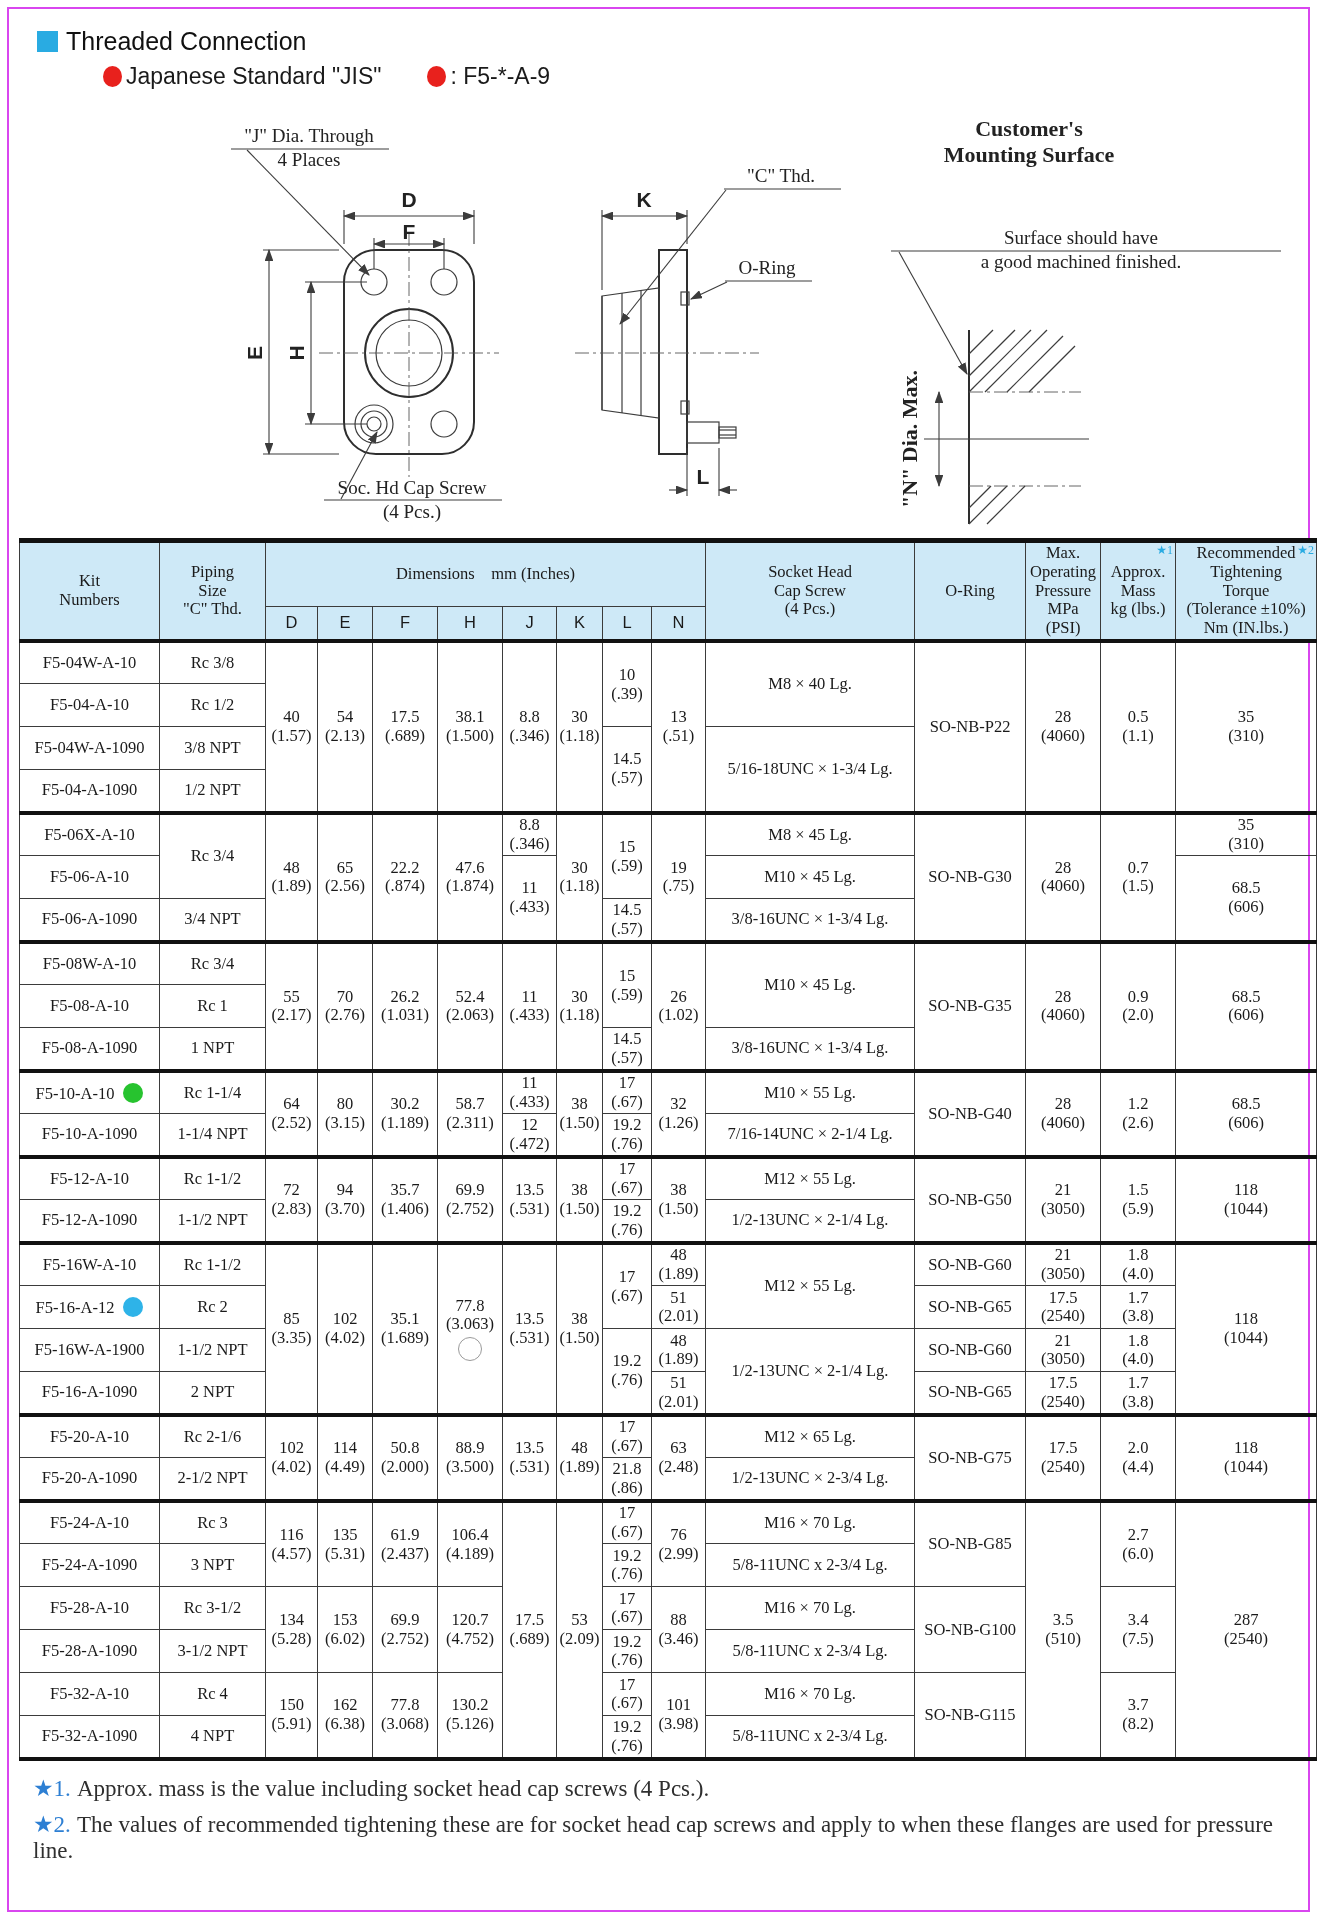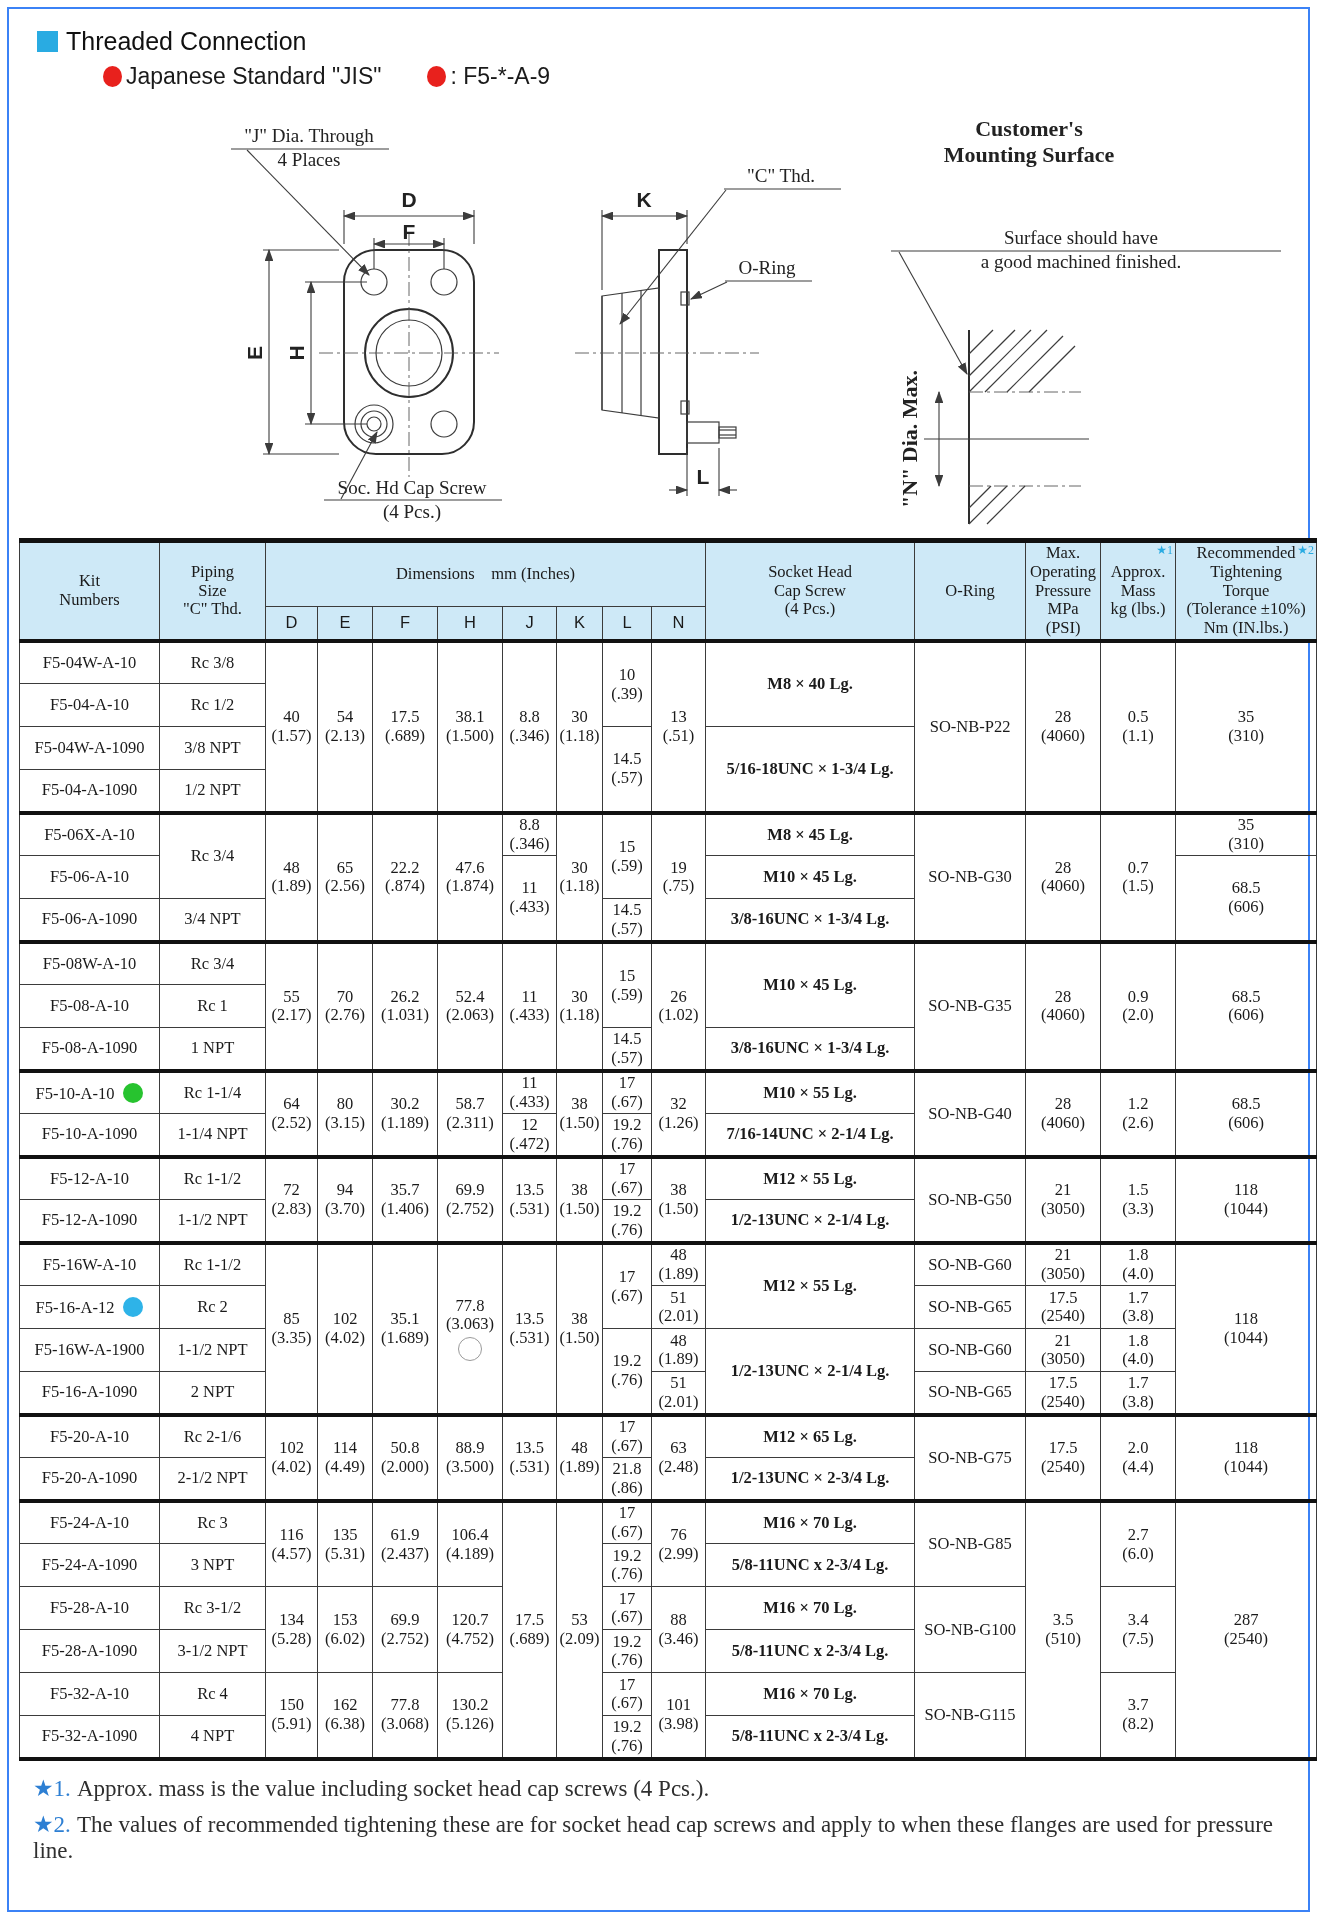--- a/index.html
+++ b/index.html
@@ -8,21 +8,21 @@
     --red:#e8211d;
     --green:#27c32f;
     --cyan:#2eb3e8;
     --star_blue:#2d7fd3;
     --ink:#1a1a1a;
     --line:#2a2a2a;
   }
   *{box-sizing:border-box;}
   html,body{margin:0;padding:0;background:#fff;}
   body{width:1317px;font-family:"Liberation Serif",serif;color:var(--ink);}
-  .page{width:1303px;min-height:1905px;margin:7px;border:2px solid #3b82f6;padding:12px 10px 10px 10px;position:relative;}
+  .page{width:1303px;min-height:1905px;margin:7px;border:2px solid #d946ef;padding:12px 10px 10px 10px;position:relative;}
 
   
   .head-block{padding:6px 0 0 18px;}
   .title-row{display:flex;align-items:center;gap:8px;}
   .blue-sq{width:21px;height:21px;background:var(--accent_blue);display:inline-block;}
   .page-title{font-family:"Liberation Sans",sans-serif;font-size:25px;color:#111;}
   .std-row{display:flex;align-items:center;margin:7px 0 0 66px;font-family:"Liberation Sans",sans-serif;font-size:23px;}
   .red-dot{width:19px;height:21px;border-radius:50%;background:var(--red);display:inline-block;margin-right:4px;flex:0 0 auto;}
   .std-code{margin-left:46px;display:flex;align-items:center;}
   .std-row2{margin:4px 0 0 88px;font-family:"Liberation Sans",sans-serif;font-size:23px;}
@@ -44,21 +44,21 @@
   table.spec th, table.spec td{border:1px solid #3b3b3b;vertical-align:middle;text-align:center;
     white-space:pre-line;padding:1px 2px;line-height:1.14;}
   table.spec thead th{background:var(--header_bg);font-weight:normal;font-size:16.5px;position:relative;}
   .h-top{height:60px;}
   .h-letters th{height:32px;font-family:"Liberation Sans",sans-serif;font-weight:bold;font-size:17px;}
   thead tr.h-top th, thead tr.h-letters th{border-bottom-width:1px;}
   thead tr.h-letters th, thead th[rowspan]{border-bottom:4px solid #111;}
   .th-star{position:absolute;top:1px;right:2px;color:var(--accent_blue);font-size:12px;line-height:1;}
   table.spec td{font-size:16.5px;height:43px;}
   td.col-kit{text-align:left;padding-left:10px;font-size:17px;}
-  td.col-scr{font-size:16.5px;font-weight:bold;}
+  td.col-scr{font-size:16.5px;}
   tr.group-start td{border-top:4px solid #111;}
   .dot{display:inline-block;width:20px;height:20px;border-radius:50%;vertical-align:-4px;margin-left:9px;}
   .dot-green{background:var(--green);}
   .dot-blue{background:var(--cyan);}
   .ghost-circle{display:block;width:24px;height:24px;border:1.3px solid #9a9a9a;border-radius:50%;margin:3px auto 0 auto;}
 
   
   .footnotes{margin:14px 0 0 14px;font-size:23px;color:#2f2f2f;}
   .footnote{margin-bottom:9px;}
   .fn-marker{color:var(--star_blue);margin-right:6px;}
@@ -448,21 +448,21 @@
 (1.50)</span></td>
           <td class="col-l"><span class="cell-text">17
 (.67)</span></td>
           <td rowspan="2" class="col-n"><span class="cell-text">38
 (1.50)</span></td>
           <td class="col-scr"><span class="cell-text">M12 × 55 Lg.</span></td>
           <td rowspan="2" class="col-or"><span class="cell-text">SO-NB-G50</span></td>
           <td rowspan="2" class="col-pr"><span class="cell-text">21
 (3050)</span></td>
           <td rowspan="2" class="col-ms"><span class="cell-text">1.5
-(3.3)</span></td>
+(5.9)</span></td>
           <td rowspan="2" class="col-tq"><span class="cell-text">118
 (1044)</span></td>
         </tr>
         <tr>
           <td class="col-kit"><span class="cell-text">F5-12-A-1090</span></td>
           <td class="col-pipe"><span class="cell-text">1-1/2 NPT</span></td>
           <td class="col-l"><span class="cell-text">19.2
 (.76)</span></td>
           <td class="col-scr"><span class="cell-text">1/2-13UNC × 2-1/4 Lg.</span></td>
         </tr>

